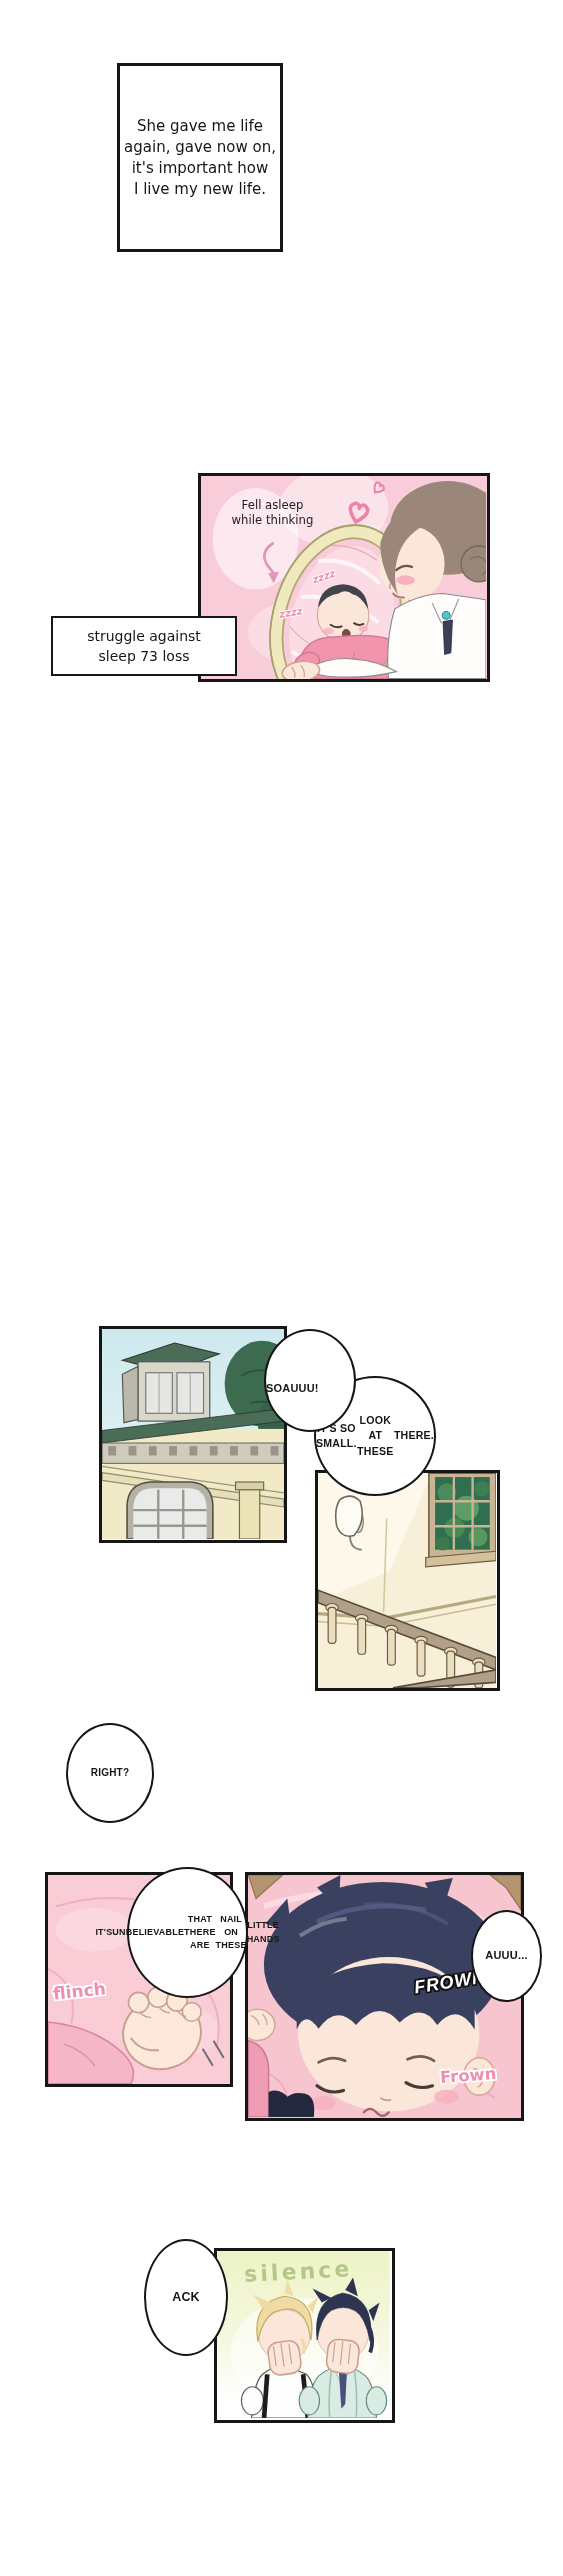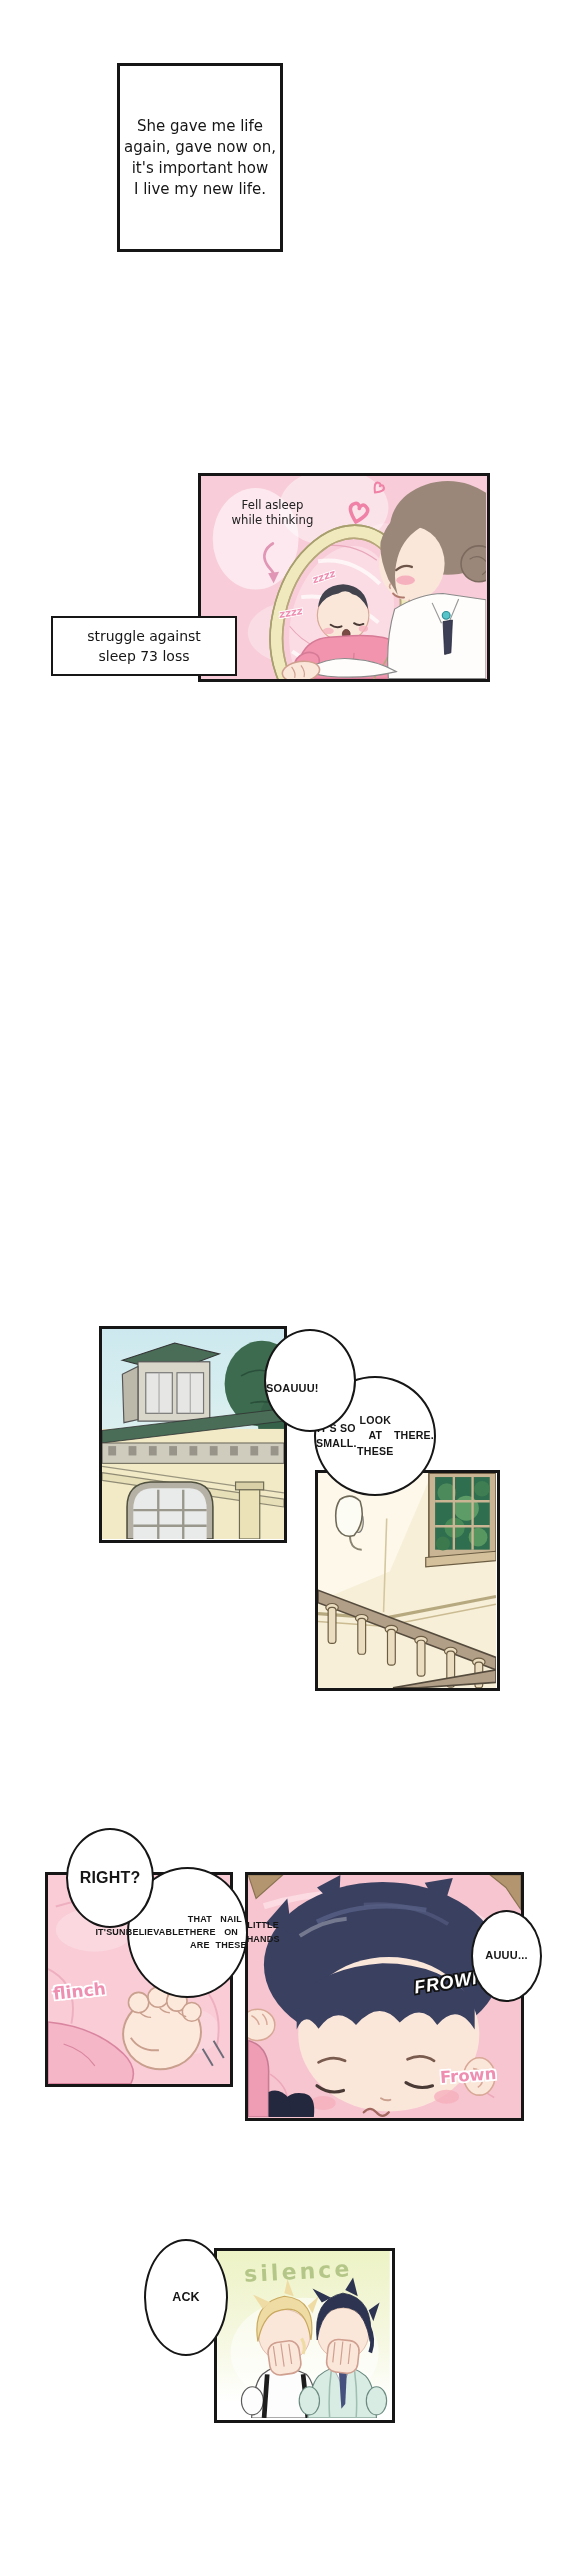--- a/index.html
+++ b/index.html
@@ -287,21 +287,21 @@
         <ellipse cx="12" cy="192" rx="22" ry="20" fill="#fbe6da" stroke="#d8a896" stroke-width="2"></ellipse>
         <path d="M4,180 q8,4 10,12 M18,178 q6,6 6,14" stroke="#d8a896" stroke-width="1.8" fill="none"></path>
         <path d="M0,212 q28,8 26,45 L26,310 L0,310 Z" fill="#ee9db4" stroke="#c97b94" stroke-width="2"></path>
         <path d="M26,278 q14,-6 26,8 L56,310 L26,310 Z" fill="#23283e"></path>
       </g>
     </svg>
     <div class="overlay sfx-outline" style="left:166px;top:97px;transform:rotate(-9deg);">FROWN</div>
     <div class="overlay sfx-pink" style="left:192px;top:191px;font-size:16.4px;transform:rotate(-4deg);">Frown</div>
   </div>
 
-  <div class="bubble caps" style="left:66px;top:1828px;width:88px;height:100px;font-size:16px;z-index:7;">
+  <div class="bubble caps" style="left:66px;top:1723px;width:88px;height:100px;font-size:10px;z-index:7;">
     <span class="ln">RIGHT?</span>
   </div>
 
   <div class="bubble caps" style="left:127px;top:1867px;width:121px;height:131px;font-size:9px;z-index:6;">
     <span class="ln">IT'S</span>
     <span class="ln">UNBELIEVABLE</span>
     <span class="ln">THAT THERE ARE</span>
     <span class="ln">NAIL ON THESE</span>
     <span class="ln">LITTLE HANDS</span>
   </div>

